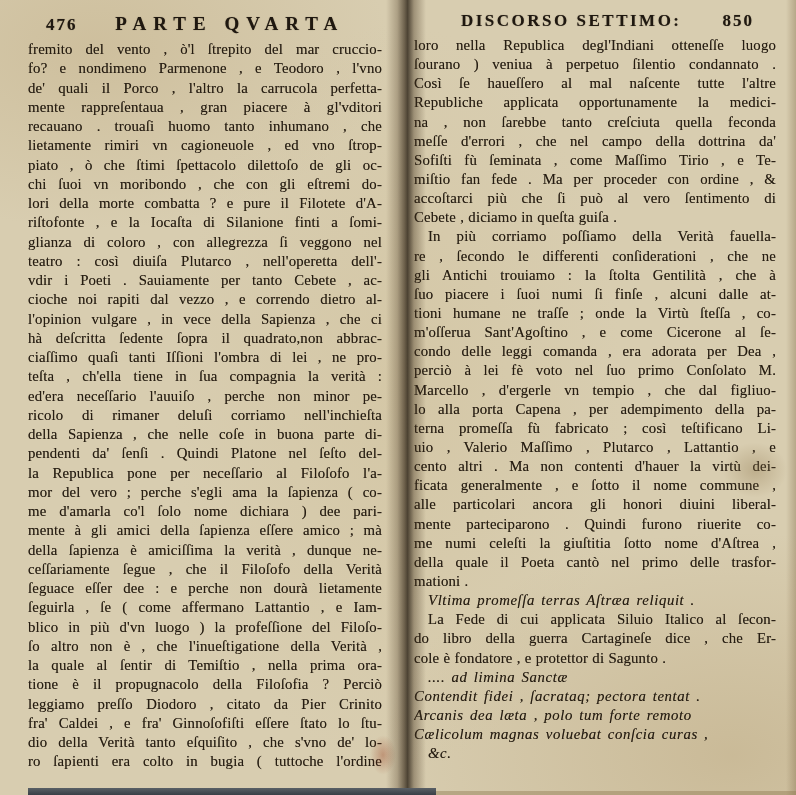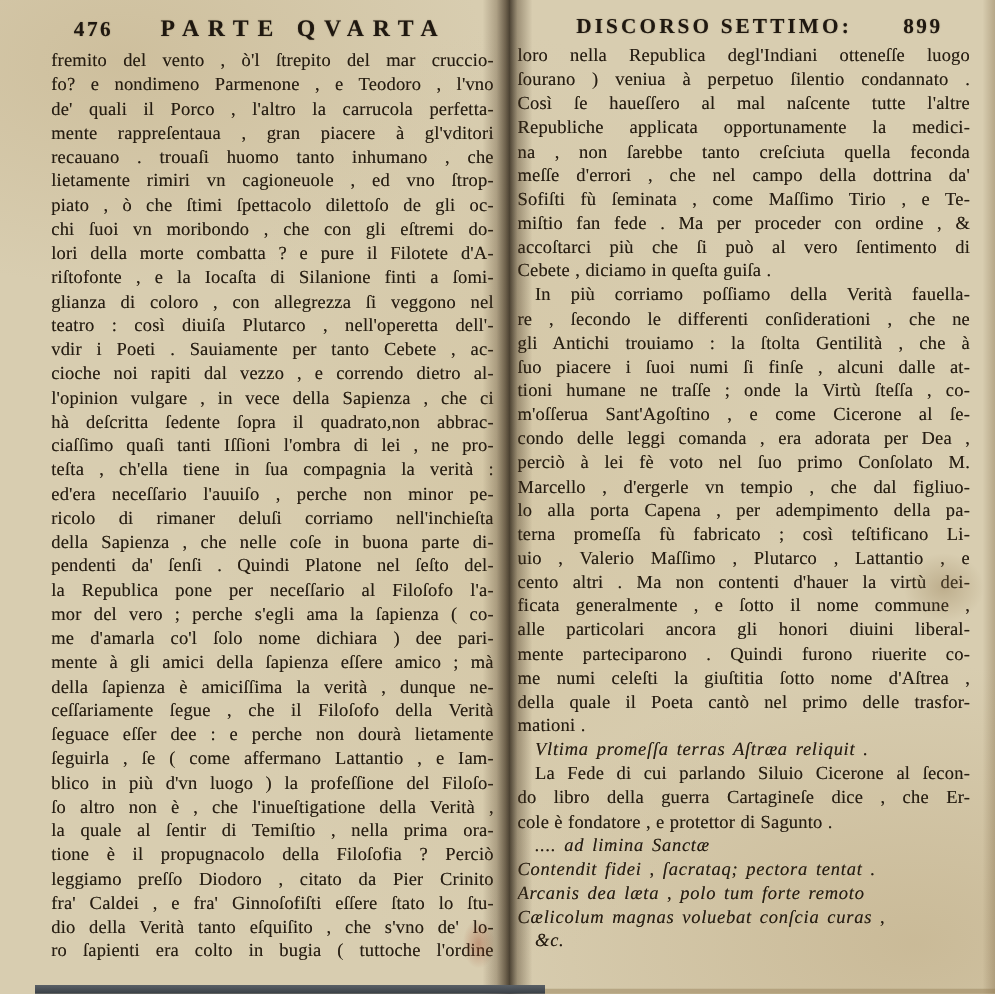--- a/index.html
+++ b/index.html
@@ -6,21 +6,21 @@
   body{
     width:796px;height:795px;overflow:hidden;position:relative;
     font-family:"Liberation Serif","DejaVu Serif",serif;
     background:
       radial-gradient(ellipse 420px 260px at 12% 6%, rgba(189,168,126,.38), transparent 70%),
       radial-gradient(ellipse 500px 320px at 92% 95%, rgba(182,160,118,.42), transparent 70%),
       radial-gradient(ellipse 300px 500px at 50% 50%, rgba(205,188,148,.35), transparent 75%),
       #d8cdb0;
   }
   .page{position:absolute;top:0;height:795px;color:#261d12;}
-  .page-left{left:35px;width:368px;}
+  .page-left{left:22px;width:368px;}
   .page-right{left:406px;width:382px;}
   .header-row{display:flex;align-items:baseline;font-weight:bold;color:#1f1810;
     text-shadow:0 0 1px rgba(40,28,14,.45);}
   .page-left .header-row{padding:13px 8px 3px 24px;}
   .page-right .header-row{padding:11px 34px 3px 14px;align-items:center;}
   .pagenum{font-size:17px;letter-spacing:2px;}
   .running{flex:1;text-align:center;}
   .page-left .running{font-size:19px;letter-spacing:7px;}
   .page-right .running{font-size:17px;letter-spacing:2.5px;}
   .textblock{padding:2px 8px 0 6px;}
@@ -100,21 +100,21 @@
       <div class="tline">leggiamo preſſo Diodoro , citato da Pier Crinito</div>
       <div class="tline">fra' Caldei , e fra' Ginnoſofiſti eſſere ſtato lo ſtu-</div>
       <div class="tline">dio della Verità tanto eſquiſito , che s'vno de' lo-</div>
       <div class="tline">ro ſapienti era colto in bugia ( tuttoche l'ordine</div>
     </div>
 </div>
 
 <div class="page page-right">
   <div class="header-row">
     <span class="running">DISCORSO SETTIMO:</span>
-    <span class="pagenum">899</span>
+    <span class="pagenum">850</span>
   </div>
   <div class="textblock" id="right-lines">
       <div class="tline">loro nella Republica degl'Indiani otteneſſe luogo</div>
       <div class="tline">ſourano ) veniua à perpetuo ſilentio condannato .</div>
       <div class="tline">Così ſe haueſſero  al mal naſcente tutte  l'altre</div>
       <div class="tline">Republiche applicata opportunamente la medici-</div>
       <div class="tline">na , non ſarebbe tanto creſciuta quella feconda</div>
       <div class="tline">meſſe d'errori ,  che nel campo della dottrina da'</div>
       <div class="tline">Sofiſti fù ſeminata ,  come Maſſimo Tirio , e Te-</div>
       <div class="tline">miſtio fan fede .  Ma per proceder con ordine , &amp;</div>
@@ -133,21 +133,21 @@
       <div class="tline">terna promeſſa fù fabricato ; così teſtificano Li-</div>
       <div class="tline">uio , Valerio Maſſimo , Plutarco , Lattantio , e</div>
       <div class="tline">cento altri . Ma non contenti d'hauer la virtù dei-</div>
       <div class="tline">ficata generalmente , e ſotto il nome commune ,</div>
       <div class="tline">alle particolari ancora gli honori diuini liberal-</div>
       <div class="tline">mente parteciparono . Quindi furono riuerite co-</div>
       <div class="tline">me numi celeſti la giuſtitia ſotto nome d'Aſtrea ,</div>
       <div class="tline">della quale il Poeta cantò nel primo delle trasfor-</div>
       <div class="tline nj">mationi .</div>
       <div class="tline it ind nj">Vltima promeſſa terras Aſtræa reliquit .</div>
-      <div class="tline ind">La Fede di cui parlando Siluio Cicerone al ſecon-</div>
+      <div class="tline ind">La Fede di cui applicata Siluio Italico al ſecon-</div>
       <div class="tline">do libro della guerra Cartagineſe dice ,  che Er-</div>
       <div class="tline nj">cole è fondatore , e protettor di Sagunto .</div>
       <div class="tline it ind nj">.... ad limina Sanctæ</div>
       <div class="tline it nj">Contendit fidei , ſacrataq; pectora tentat .</div>
       <div class="tline it nj">Arcanis dea læta , polo tum forte remoto</div>
       <div class="tline it nj">Cælicolum magnas voluebat  conſcia curas ,</div>
       <div class="tline it ind nj">&amp;c.</div>
     </div>
 </div>
 

